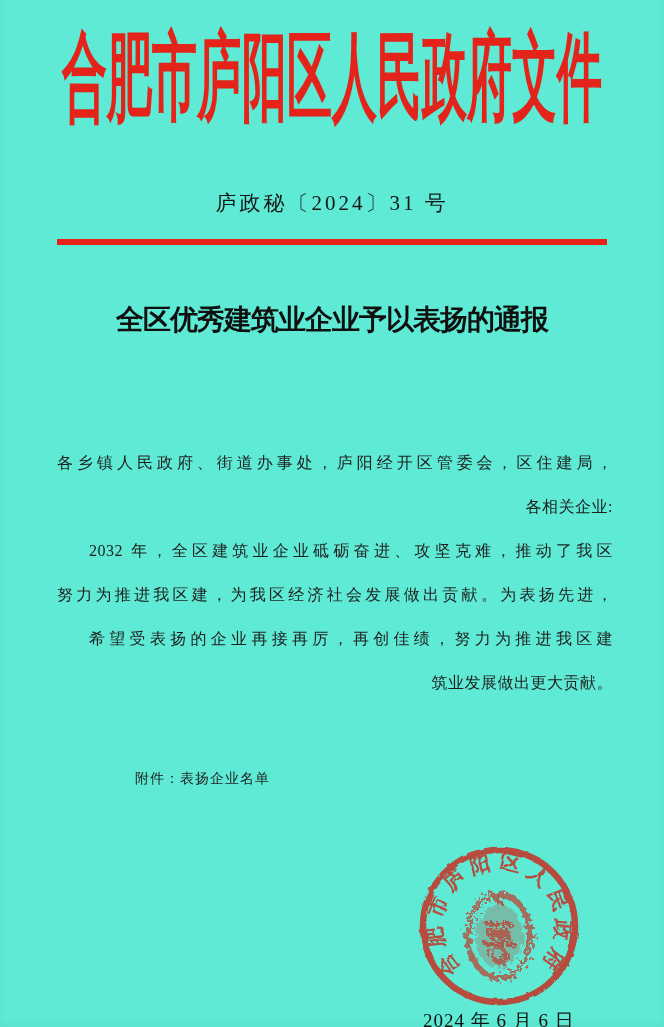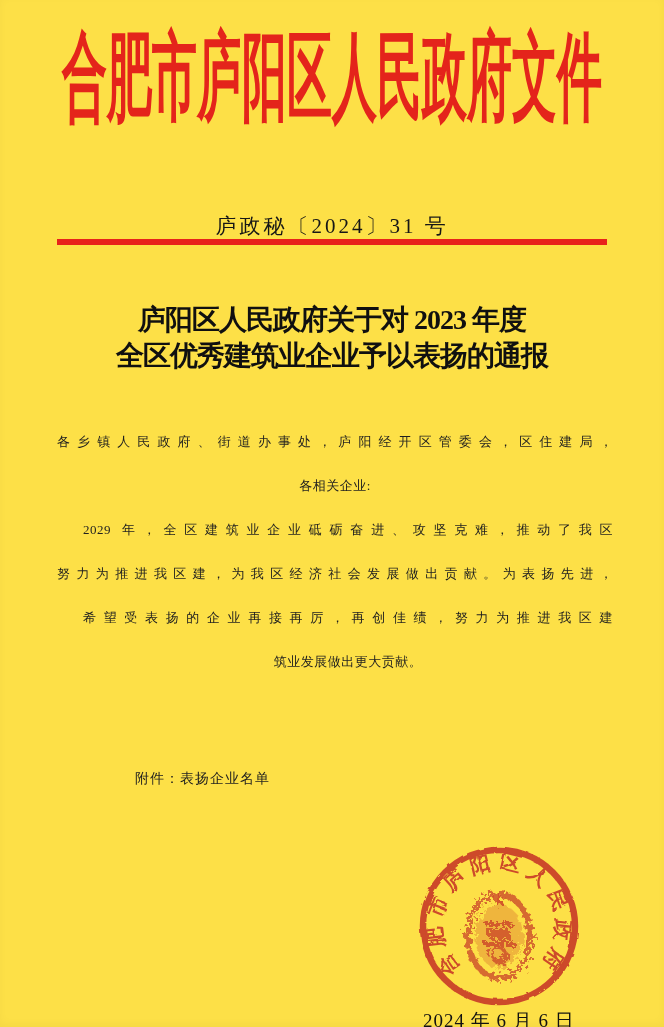--- a/index.html
+++ b/index.html
@@ -3,50 +3,50 @@
 <meta charset="utf-8">
 <style>
   :root{
     --header-red:#e4241b;
     --separator-red:#e8221a;
     --seal-red:#c63226;
     --body-text:#1f1f1f;
   }
   html,body{margin:0;padding:0;background:#ffffff;}
   .page{
-    position:relative;width:664px;height:1027px;background:#fde047;overflow:hidden;
+    position:relative;width:664px;height:1027px;background:#5eead4;overflow:hidden;
     font-family:"Liberation Serif","DejaVu Serif",serif;color:var(--body-text);
     box-shadow:inset 0 -3px 8px rgba(0,0,0,0.035);
     text-decoration:underline;
   }
   .header-wrap{position:absolute;top:30px;left:0;width:664px;text-align:center;}
   .header-title{
     display:inline-block;font-size:45px;font-weight:bold;color:var(--header-red);
     line-height:1;letter-spacing:0px;transform:scaleY(2.15);transform-origin:50% 0;
     white-space:nowrap;
   }
   .doc-number{
-    position:absolute;top:212px;left:0;width:664px;text-align:center;
+    position:absolute;top:189px;left:0;width:664px;text-align:center;
     font-size:21px;letter-spacing:3px;color:#161616;white-space:nowrap;
   }
   .red-line{
     position:absolute;top:239px;left:57px;width:550px;height:6px;
     background:var(--separator-red);
   }
   .doc-title{
     position:absolute;top:302px;left:0;width:664px;text-align:center;
     font-size:28px;font-weight:bold;line-height:36px;letter-spacing:-1px;
     color:#101010;white-space:nowrap;
   }
   .body-block{
-    position:absolute;top:420px;left:57px;width:556px;
-    font-size:13px;color:var(--body-text);
+    position:absolute;top:441px;left:57px;width:556px;
+    font-size:16px;color:var(--body-text);
   }
   .bline{
-    height:44px;line-height:44px;white-space:nowrap;text-align:center;
+    height:44px;line-height:44px;white-space:nowrap;text-align:right;
     letter-spacing:0.5px;
   }
   .bline.ind{text-indent:2em;}
   .bline.just{text-align:justify;text-align-last:justify;}
   .attachment{
     position:absolute;top:770px;left:135px;font-size:14px;letter-spacing:1px;
     color:var(--body-text);white-space:nowrap;
   }
   .seal{position:absolute;top:844px;left:417px;}
   .seal .ink{fill:var(--seal-red);}
@@ -63,28 +63,27 @@
 
   <div class="header-wrap">
     <span class="header-title">合肥市庐阳区人民政府文件</span>
   </div>
 
   <div class="doc-number">庐政秘〔2024〕31 号</div>
 
   <div class="red-line"></div>
 
   <div class="doc-title">
-    <div>庐阳区人民政府关于对 2023 年度</div>
     <div>全区优秀建筑业企业予以表扬的通报</div>
   </div>
 
   <div class="body-block" id="body-lines">
       <div class="bline just">各乡镇人民政府、街道办事处，庐阳经开区管委会，区住建局，</div>
       <div class="bline">各相关企业:</div>
-      <div class="bline ind just">2029 年，全区建筑业企业砥砺奋进、攻坚克难，推动了我区</div>
+      <div class="bline ind just">2032 年，全区建筑业企业砥砺奋进、攻坚克难，推动了我区</div>
       <div class="bline just">努力为推进我区建，为我区经济社会发展做出贡献。为表扬先进，</div>
       <div class="bline ind just">希望受表扬的企业再接再厉，再创佳绩，努力为推进我区建</div>
       <div class="bline ind">筑业发展做出更大贡献。</div>
     </div>
 
   <div class="attachment">附件：表扬企业名单</div>
 
   <svg class="seal" width="164" height="164" viewBox="0 0 164 164" aria-hidden="true">
     <defs>
       <filter id="rough" x="-20%" y="-20%" width="140%" height="140%">

